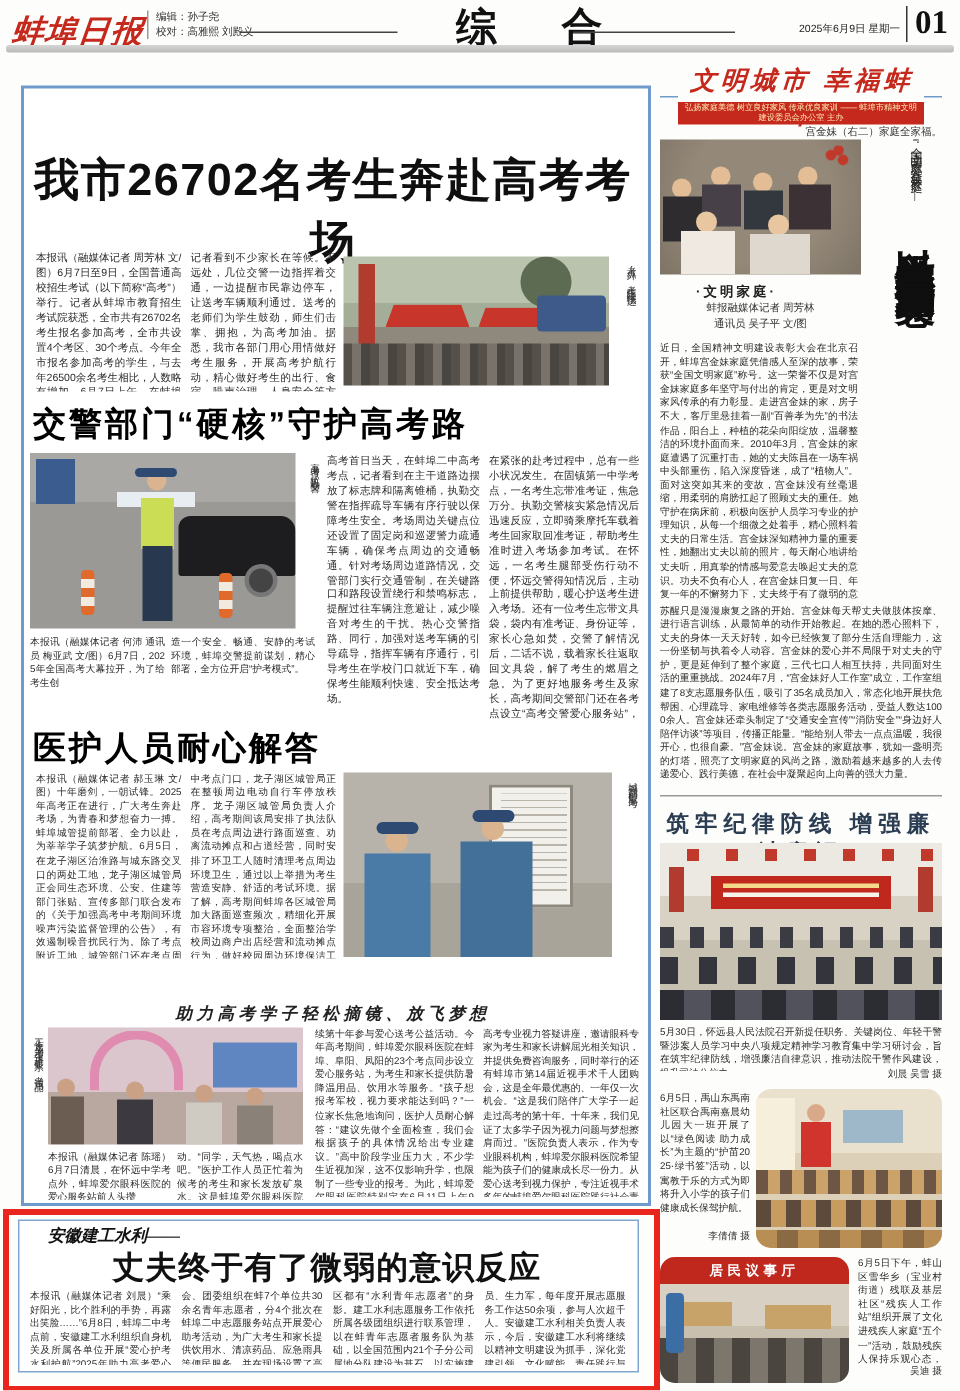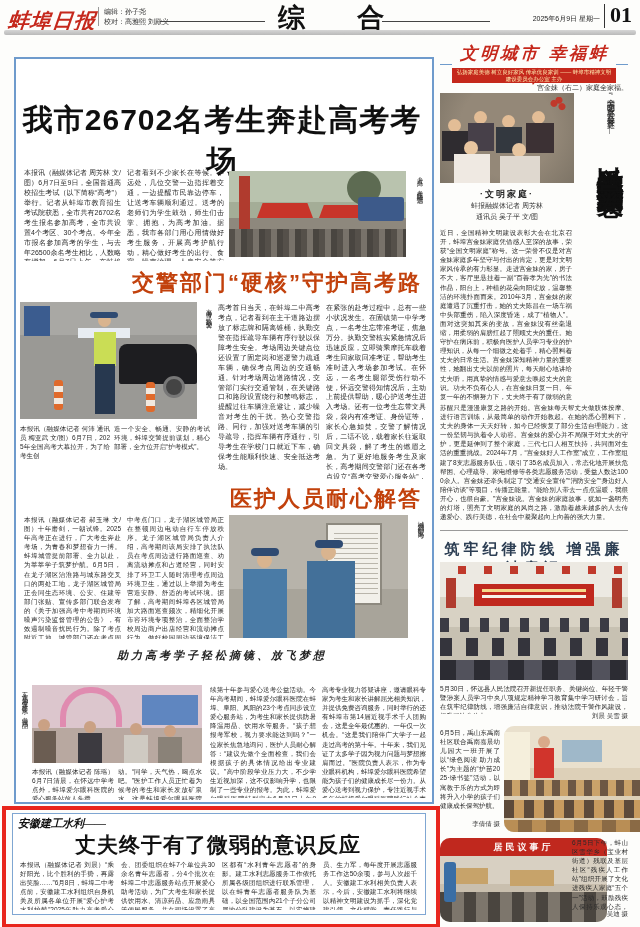--- a/index.html
+++ b/index.html
@@ -2,43 +2,43 @@
 <html><head>
 <meta charset="utf-8">
 <style>
   html,body{margin:0;padding:0;}
   body{width:640px;height:927px;background:#f6f5f1;font-family:"Liberation Sans","DejaVu Sans",sans-serif;color:#222;}
   #page{position:relative;width:640px;height:927px;background:#fdfdfb;overflow:hidden;}
   .abs{position:absolute;}
   
   .masthead{font-family:"DejaVu Serif",serif;font-weight:bold;font-style:italic;color:#c5281c;font-size:21px;letter-spacing:1px;transform:skewX(-6deg);}
   .edline{font-size:7px;color:#333;line-height:1.6;}
-  .sectitle{font-family:Liberation Mono, monospace;font-weight:900;font-size:27px;letter-spacing:18px;color:#111;}
+  .sectitle{font-family:Liberation Sans, sans-serif;font-weight:900;font-size:27px;letter-spacing:18px;color:#111;margin-left:26px;}
   .hline{height:1px;background:#444;}
   .dateline{font-size:7px;color:#222;}
   .pageno{font-family:"Liberation Serif",serif;font-weight:900;font-size:22px;color:#111;}
   .grayrule{height:5px;background:linear-gradient(#d6d6d6,#b9b9b9);border-radius:2px;}
   
   .bluebox{border:2px solid #6f9bcc;background:#fff;}
   .redbox{border:4px solid #e8261d;}
   .thinblue{border:1px solid #7fa6d2;background:#fff;}
   
   .h1{font-weight:900;font-size:30px;color:#0f0f0f;text-align:center;letter-spacing:1px;}
-  .h2{font-weight:900;font-size:22px;color:#c2410c;text-align:right;letter-spacing:2px;}
+  .h2{font-weight:900;font-size:22px;color:#000000;text-align:left;letter-spacing:2px;}
   .h3{font-weight:900;font-size:21px;color:#111;text-align:center;letter-spacing:1px;}
   .sub{font-family:"Liberation Serif",serif;font-weight:bold;font-size:13px;color:#222;text-align:center;letter-spacing:2px;}
   .sub2{font-family:"Liberation Serif",serif;font-weight:bold;font-style:italic;font-size:11px;color:#222;text-align:center;letter-spacing:3px;}
   .kicker{font-family:"Liberation Serif",serif;font-weight:bold;font-style:italic;font-size:11px;color:#111;}
   
   .bt{font-size:7px;line-height:1.42;text-align:justify;color:#2a2a2a;overflow:hidden;word-break:break-all;}
   .bt6{font-size:6.5px;line-height:1.4;text-align:justify;color:#2a2a2a;overflow:hidden;word-break:break-all;}
   .vcap{writing-mode:vertical-rl;font-size:6.5px;letter-spacing:1.5px;color:#333;line-height:1.1;overflow:hidden;}
   .credit{font-size:6.5px;color:#333;text-align:right;}
   .photo{position:absolute;overflow:hidden;background:#c8c4ba;}
-  .roundphoto{border-radius:10px;padding-left:41px;}
+  .roundphoto{border-radius:10px;}
   
   .seal{display:inline-block;width:17px;height:17px;border-radius:50%;background:#c0392b;color:#fff;font-size:11px;line-height:17px;text-align:center;font-weight:bold;margin:0 1px;}
   .badgeline{font-family:"Liberation Serif",serif;font-weight:bold;font-size:17px;letter-spacing:4px;color:#222;}
   .bookl{position:absolute;width:52px;height:9px;background:#c0392b;border-radius:2px 0 0 6px;transform:skewY(-6deg);}
   .bookr{position:absolute;width:52px;height:9px;background:#c0392b;border-radius:0 2px 6px 0;transform:skewY(6deg);}
   
   .bannercal{font-family:"DejaVu Serif",serif;font-weight:bold;font-style:italic;color:#c5281c;font-size:17px;letter-spacing:3px;text-align:center;transform:skewX(-4deg);}
   .redstrip{background:#c5281c;color:#ffe9b0;font-size:5.5px;line-height:1.3;text-align:center;overflow:hidden;padding:1px 2px;}
   .famlabel{font-size:9px;letter-spacing:2px;color:#222;text-align:center;font-weight:bold;}
   .bylinec{font-size:7px;color:#333;text-align:center;line-height:1.5;}
@@ -107,42 +107,42 @@
     <div style="position:absolute;right:30px;top:14px;width:44px;height:66px;background:repeating-linear-gradient(#f2f0ea 0 4px,#b9b5ab 4px 5px);"></div>
     <div style="position:absolute;left:28px;top:38px;width:15px;height:15px;background:#d9b48f;border-radius:50%;"></div>
     <div style="position:absolute;left:22px;top:33px;width:28px;height:8px;background:#2e4a72;border-radius:4px;"></div>
     <div style="position:absolute;left:14px;top:54px;width:44px;height:70px;background:#4a7ba6;"></div>
     <div style="position:absolute;left:92px;top:30px;width:15px;height:15px;background:#d9b48f;border-radius:50%;"></div>
     <div style="position:absolute;left:86px;top:25px;width:28px;height:8px;background:#2e4a72;border-radius:4px;"></div>
     <div style="position:absolute;left:78px;top:46px;width:48px;height:78px;background:#437099;"></div>
   </div>
   <div class="abs vcap" style="left:412px;top:516px;width:13px;height:120px;">城管部门护航高考。</div>
 
-  <div class="abs sub2" style="left:22px;top:648px;width:400px;">助力高考学子轻松摘镜、放飞梦想</div>
+  <div class="abs sub2" style="left:22px;top:668px;width:400px;">助力高考学子轻松摘镜、放飞梦想</div>
   <div class="abs vcap" style="left:17px;top:686px;width:12px;height:112px;">工作人员为考生送上矿泉水、考试用品。</div>
   <div class="photo" style="left:32px;top:685px;width:170px;height:78px;background:linear-gradient(#dcc6cd 0 55%,#b8a8a0 55% 100%);">
     <div style="position:absolute;left:28px;top:2px;width:50px;height:34px;border:6px solid #e08bb0;border-bottom:none;border-radius:30px 30px 0 0;"></div>
     <div style="position:absolute;right:4px;top:10px;width:56px;height:30px;background:#5f86c0;"></div>
     <div style="position:absolute;left:6px;top:34px;width:12px;height:12px;background:#caa184;border-radius:50%;"></div>
     <div style="position:absolute;left:2px;top:46px;width:22px;height:32px;background:#6b5d52;"></div>
     <div style="position:absolute;left:52px;top:36px;width:12px;height:12px;background:#caa184;border-radius:50%;"></div>
     <div style="position:absolute;left:46px;top:48px;width:24px;height:30px;background:#3c3a40;"></div>
     <div style="position:absolute;left:98px;top:38px;width:12px;height:12px;background:#caa184;border-radius:50%;"></div>
     <div style="position:absolute;left:92px;top:50px;width:24px;height:28px;background:#cfcac2;"></div>
     <div style="position:absolute;left:132px;top:40px;width:12px;height:12px;background:#caa184;border-radius:50%;"></div>
     <div style="position:absolute;left:126px;top:52px;width:24px;height:26px;background:#8a8278;"></div>
   </div>
   <div class="abs bt6" style="left:32px;top:767px;width:82px;height:33px;">本报讯（融媒体记者 陈瑶）6月7日清晨，在怀远中学考点外，蚌埠爱尔眼科医院的爱心服务站前人头攒</div>
   <div class="abs bt6" style="left:118px;top:767px;width:84px;height:33px;">动。“同学，天气热，喝点水吧。”医护工作人员正忙着为候考的考生和家长发放矿泉水。这是蚌埠爱尔眼科医院连</div>
   <div class="abs bt6" style="left:210px;top:685px;width:106px;height:113px;">续第十年参与爱心送考公益活动。今年高考期间，蚌埠爱尔眼科医院在蚌埠、阜阳、凤阳的23个考点同步设立爱心服务站，为考生和家长提供防暑降温用品、饮用水等服务。“孩子想报考军校，视力要求能达到吗？”一位家长焦急地询问，医护人员耐心解答：“建议先做个全面检查，我们会根据孩子的具体情况给出专业建议。”高中阶段学业压力大，不少学生近视加深，这不仅影响升学，也限制了一些专业的报考。为此，蚌埠爱尔眼科医院特别定在6月11日上午9点，举办</div>
   <div class="abs bt6" style="left:322px;top:685px;width:104px;height:113px;">高考专业视力答疑讲座，邀请眼科专家为考生和家长讲解屈光相关知识，并提供免费咨询服务，同时举行的还有蚌埠市第14届近视手术千人团购会，这是全年最优惠的、一年仅一次机会。“这是我们陪伴广大学子一起走过高考的第十年。十年来，我们见证了太多学子因为视力问题与梦想擦肩而过。”医院负责人表示，作为专业眼科机构，蚌埠爱尔眼科医院希望能为孩子们的健康成长尽一份力。从爱心送考到视力保护，专注近视手术多年的蚌埠爱尔眼科医院践行社会责任，陪伴一届又一届学子走过人生重要时刻，这份十年如一日的坚持，正是医者仁心的最好诠释。</div>
 
   <div class="abs redbox" style="left:2px;top:806px;width:430px;height:114px;z-index:2;"></div>
   <div class="abs thinblue" style="left:12px;top:813px;width:412px;height:100px;z-index:2;"></div>
-  <div class="abs kicker" style="left:18px;top:816px;z-index:3;text-align:right;">安徽建工水利——</div>
+  <div class="abs kicker" style="left:32px;top:816px;z-index:3;text-align:right;">安徽建工水利——</div>
   <div class="abs h3" style="left:18px;top:831px;width:400px;z-index:3;">丈夫终于有了微弱的意识反应</div>
   <div class="abs bt6" style="left:20px;top:860px;width:94px;height:50px;z-index:3;">本报讯（融媒体记者 刘晨）“乘好阳光，比个胜利的手势，再露出笑脸……”6月8日，蚌埠二中考点前，安徽建工水利组织自身机关及所属各单位开展“爱心护考 水利护航”2025年助力高考爱心志愿服务活动，为考生保驾护航，以暖心行动传递企业温度。2025年高考期间，安徽建工水利工</div>
   <div class="abs bt6" style="left:121px;top:860px;width:94px;height:50px;z-index:3;">会、团委组织在蚌7个单位共30余名青年志愿者，分4个批次在蚌埠二中志愿服务站点开展爱心助考活动，为广大考生和家长提供饮用水、清凉药品、应急雨具等便民服务，并在现场设置了高考纪念打卡墙，预祝广大考生提笔得胜、金榜题名。此外，还在蚌埠、怀远等地各设置了一个爱心服务站，共30余名志愿者参加。近年来，在全国20余个省市、自治</div>
   <div class="abs bt6" style="left:222px;top:860px;width:94px;height:50px;z-index:3;">区都有“水利青年志愿者”的身影。建工水利志愿服务工作依托所属各级团组织进行联系管理，以在蚌青年志愿者服务队为基础，以全国范围内21个子分公司属地分队建设为基石，以实施建设的300余个一线项目为基点，将1500余名青年职工纳入志愿服务队伍体系，常态化开展属地化志愿服务活动，各级团组织成为当地志愿服务领域的引领者、宣传</div>
   <div class="abs bt6" style="left:323px;top:860px;width:94px;height:50px;z-index:3;">员、生力军，每年度开展志愿服务工作达50余项，参与人次超千人。安徽建工水利相关负责人表示，今后，安徽建工水利将继续以精神文明建设为抓手，深化党建引领、文化赋能、责任践行与发展愿景的多维联动，在服务国家战略、推动行业进步、履行社会责任的过程中，持续书写国企高质量发展的崭新篇章。</div>
 
   <div class="abs" style="left:440px;top:64px;width:188px;height:1px;background:#6f9bcc;"></div>
   <div class="abs" style="left:452px;top:42px;width:164px;height:24px;background:#fdfdfb;z-index:2;">
     <div class="bannercal">文明城市 幸福蚌埠</div>
   </div>
@@ -156,21 +156,21 @@
     <div style="position:absolute;left:28px;top:30px;width:26px;height:28px;background:#474049;"></div>
     <div style="position:absolute;left:62px;top:22px;width:13px;height:13px;background:#e3bd96;border-radius:50%;"></div>
     <div style="position:absolute;left:56px;top:34px;width:26px;height:26px;background:#33383f;"></div>
     <div style="position:absolute;left:92px;top:18px;width:13px;height:13px;background:#e3bd96;border-radius:50%;"></div>
     <div style="position:absolute;left:86px;top:30px;width:28px;height:30px;background:#3c3134;"></div>
     <div style="position:absolute;left:24px;top:48px;width:14px;height:14px;background:#e8c6a0;border-radius:50%;"></div>
     <div style="position:absolute;left:14px;top:61px;width:36px;height:29px;background:#efe9e2;"></div>
     <div style="position:absolute;left:72px;top:50px;width:14px;height:14px;background:#e8c6a0;border-radius:50%;"></div>
     <div style="position:absolute;left:60px;top:63px;width:40px;height:27px;background:#dfd8cf;"></div>
   </div>
-  <div class="abs famlabel" style="left:440px;top:188px;width:134px;">·文明家庭·</div>
+  <div class="abs famlabel" style="left:424px;top:188px;width:134px;">·文明家庭·</div>
   <div class="abs bylinec" style="left:440px;top:201px;width:134px;">蚌报融媒体记者 周芳林</div>
   <div class="abs bylinec" style="left:440px;top:212px;width:134px;">通讯员 吴子平 文/图</div>
   <div class="abs vhead" style="left:576px;top:90px;width:52px;">
     <span class="vk">『全国文明家庭』宫金妹家庭——</span>
     <span class="vh">以爱为笔绘就文明家风最美画卷</span>
   </div>
   <div class="abs bt6" style="left:440px;top:228px;width:132px;height:172px;">近日，全国精神文明建设表彰大会在北京召开，蚌埠宫金妹家庭凭借感人至深的故事，荣获“全国文明家庭”称号。这一荣誉不仅是对宫金妹家庭多年坚守与付出的肯定，更是对文明家风传承的有力彰显。走进宫金妹的家，房子不大，客厅里悬挂着一副“百善孝为先”的书法作品，阳台上，种植的花朵向阳绽放，温馨整洁的环境扑面而来。2010年3月，宫金妹的家庭遭遇了沉重打击，她的丈夫陈昌在一场车祸中头部重伤，陷入深度昏迷，成了“植物人”。面对这突如其来的变故，宫金妹没有丝毫退缩，用柔弱的肩膀扛起了照顾丈夫的重任。她守护在病床前，积极向医护人员学习专业的护理知识，从每一个细微之处着手，精心照料着丈夫的日常生活。宫金妹深知精神力量的重要性，她翻出丈夫以前的照片，每天耐心地讲给丈夫听，用真挚的情感与爱意去唤起丈夫的意识。功夫不负有心人，在宫金妹日复一日、年复一年的不懈努力下，丈夫终于有了微弱的意识反应。</div>
   <div class="abs bt6" style="left:440px;top:403px;width:188px;height:120px;">苏醒只是漫漫康复之路的开始。宫金妹每天帮丈夫做肢体按摩、进行语言训练，从最简单的动作开始教起。在她的悉心照料下，丈夫的身体一天天好转，如今已经恢复了部分生活自理能力，这一份坚韧与执着令人动容。宫金妹的爱心并不局限于对丈夫的守护，更是延伸到了整个家庭，三代七口人相互扶持，共同面对生活的重重挑战。2024年7月，“宫金妹好人工作室”成立，工作室组建了8支志愿服务队伍，吸引了35名成员加入，常态化地开展扶危帮困、心理疏导、家电维修等各类志愿服务活动，受益人数达1000余人。宫金妹还牵头制定了“交通安全宣传”“消防安全”“身边好人陪伴访谈”等项目，传播正能量。“能给别人带去一点点温暖，我很开心，也很自豪。”宫金妹说。宫金妹的家庭故事，犹如一盏明亮的灯塔，照亮了文明家庭的风尚之路，激励着越来越多的人去传递爱心、践行美德，在社会中凝聚起向上向善的强大力量。</div>
 
   <div class="abs" style="left:440px;top:530px;width:188px;height:1px;background:#9a9a9a;"></div>

